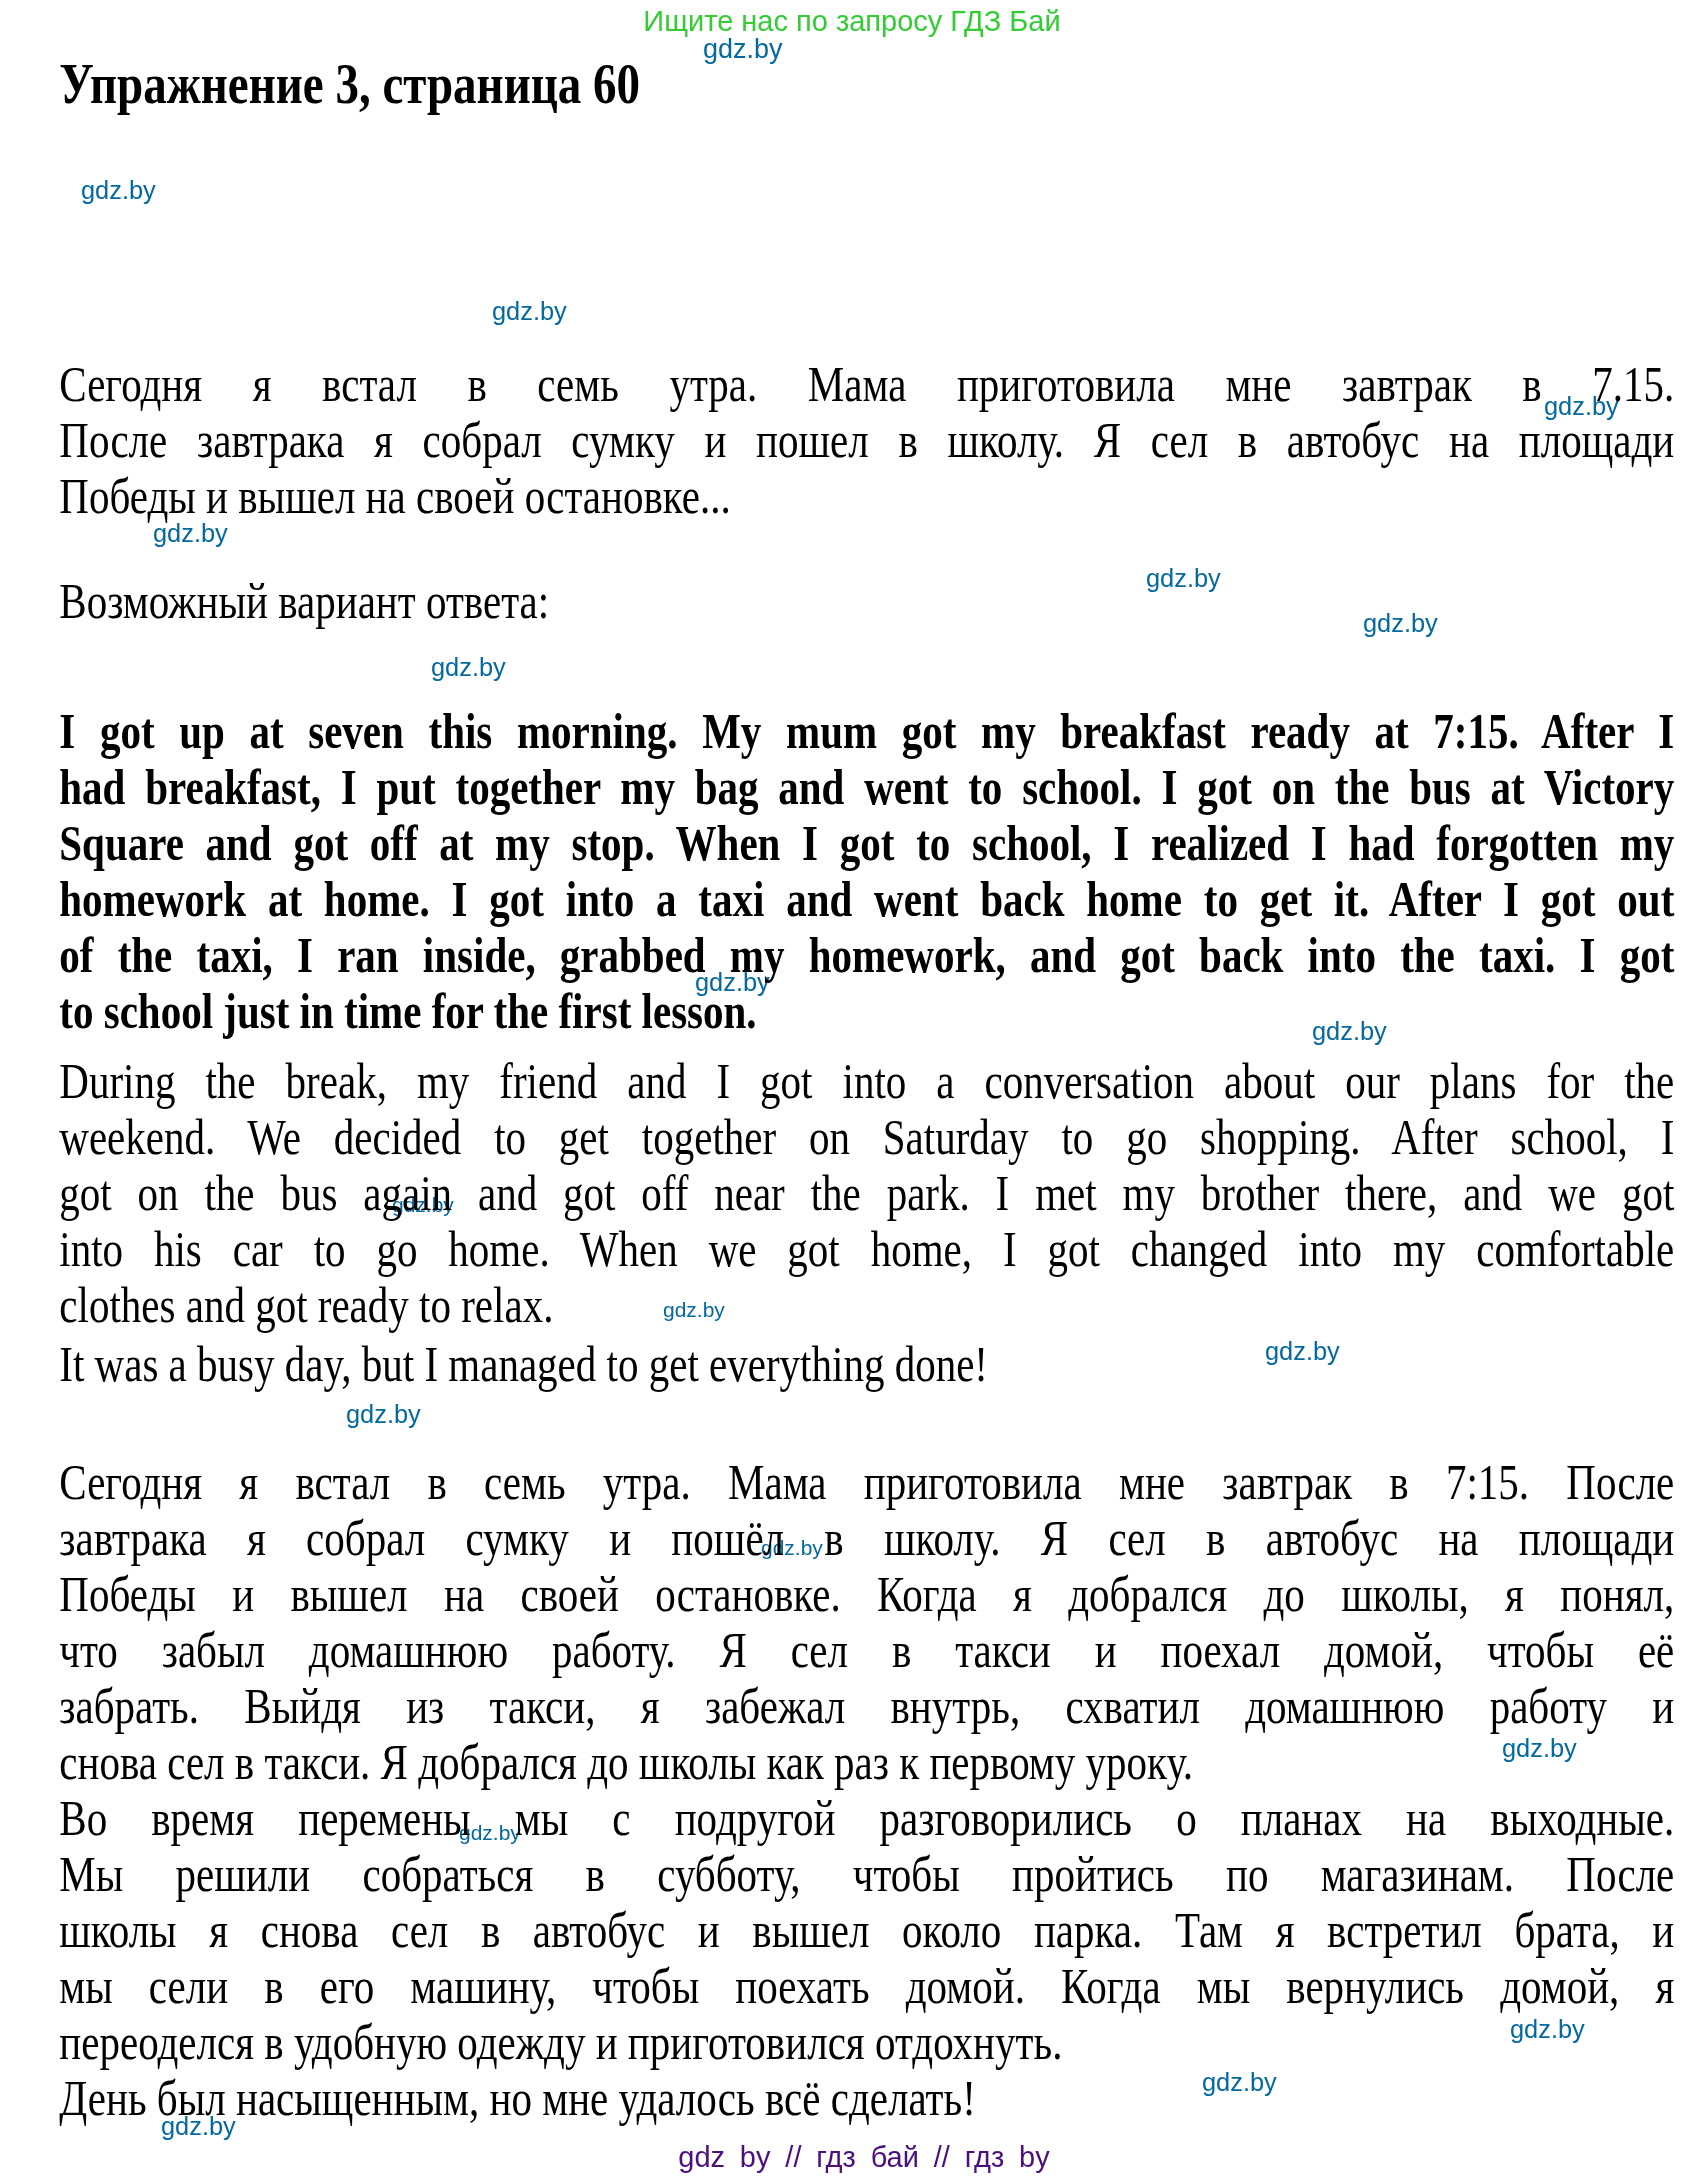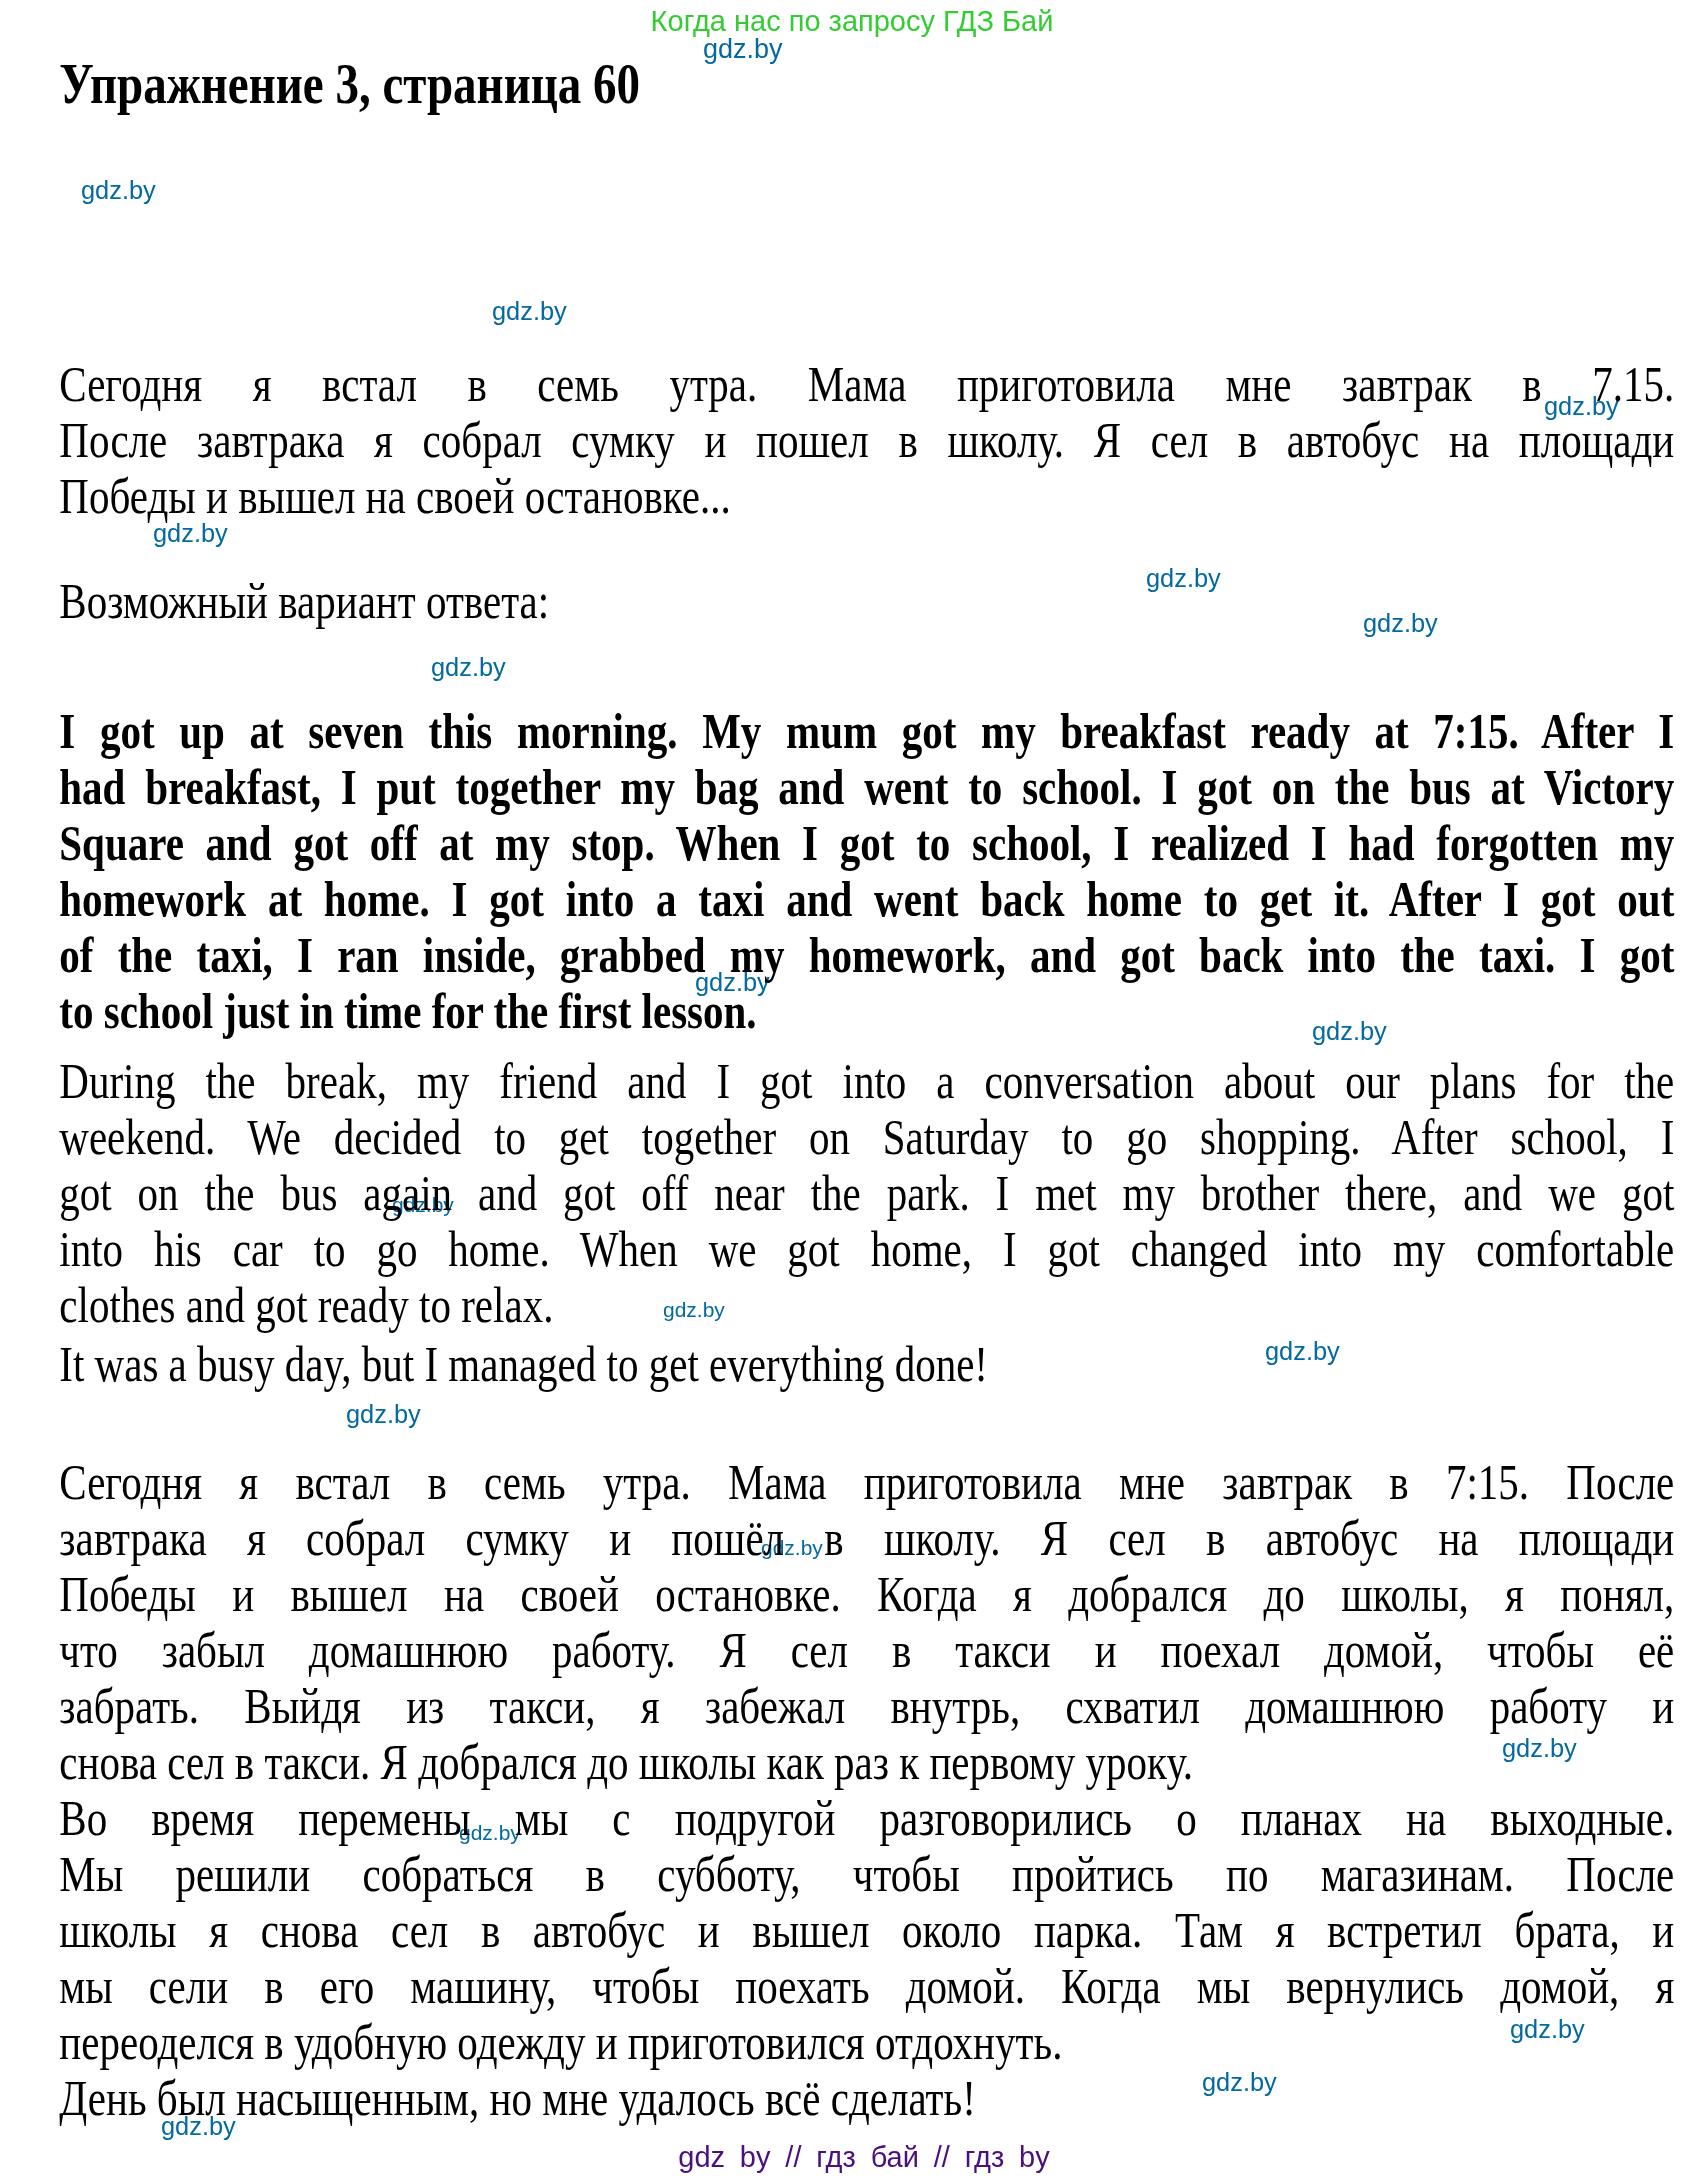--- a/index.html
+++ b/index.html
@@ -44,21 +44,21 @@
     text-align:center;
     font-family:"Liberation Sans","DejaVu Sans",sans-serif;
     font-size:29px; color:#4b0f7f; word-spacing:6.8px;padding-left:12px;
   }
 </style>
 </head>
 <body>
 
 <div class="page">
 
-  <div class="promo">Когда нас по запросу ГДЗ Бай</div>
+  <div class="promo">Ищите нас по запросу ГДЗ Бай</div>
 
   <span class="wm wm-top" style="left:703px; top:34px;">gdz.by</span>
   <span class="wm wm-lg" style="left:81px;  top:176px;">gdz.by</span>
   <span class="wm wm-lg" style="left:492px; top:297px;">gdz.by</span>
   <span class="wm wm-lg" style="left:1544px;top:392px;">gdz.by</span>
   <span class="wm wm-lg" style="left:153px; top:519px;">gdz.by</span>
   <span class="wm wm-lg" style="left:1146px;top:564px;">gdz.by</span>
   <span class="wm wm-lg" style="left:1363px;top:609px;">gdz.by</span>
   <span class="wm wm-lg" style="left:431px; top:653px;">gdz.by</span>
   <span class="wm wm-lg" style="left:695px; top:968px;">gdz.by</span>

